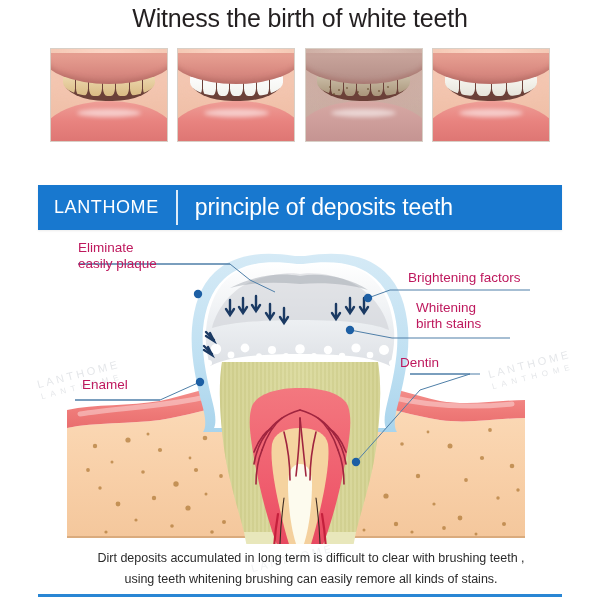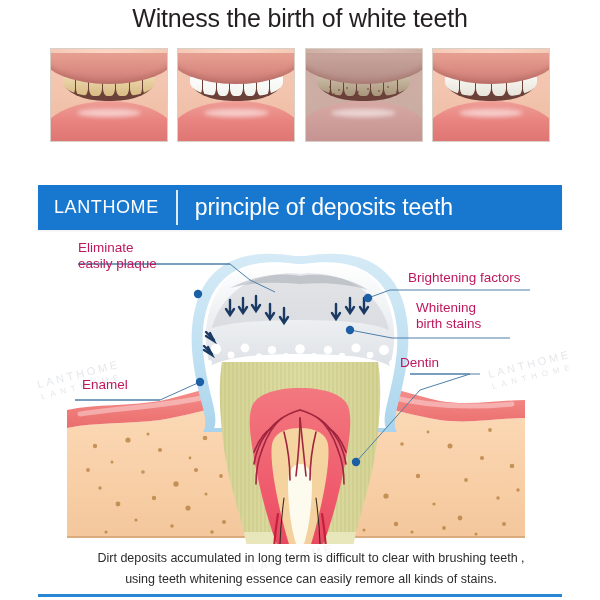--- a/index.html
+++ b/index.html
@@ -646,16 +646,16 @@
 <div class="label lbl-enamel">Enamel</div>
 
 <div class="wm wm-a">LANTHOME</div>
 <div class="wm wm2 wm-b">LANTHOME</div>
 <div class="wm wm-c">LANTHOME</div>
 <div class="wm wm2 wm-d">LANTHOME</div>
 <div class="wm wm-e">LANTHOME</div>
 
 <div class="caption">
   <span>Dirt deposits accumulated in long term is difficult  to clear with brushing teeth ,</span>
-  <span class="l2">using teeth whitening essence can easily remore all kinds of stains.</span>
+  <span class="l2">using teeth whitening brushing can easily remore all kinds of stains.</span>
 </div>
 
 <div class="bottom-rule"></div>
 
 </body></html>

